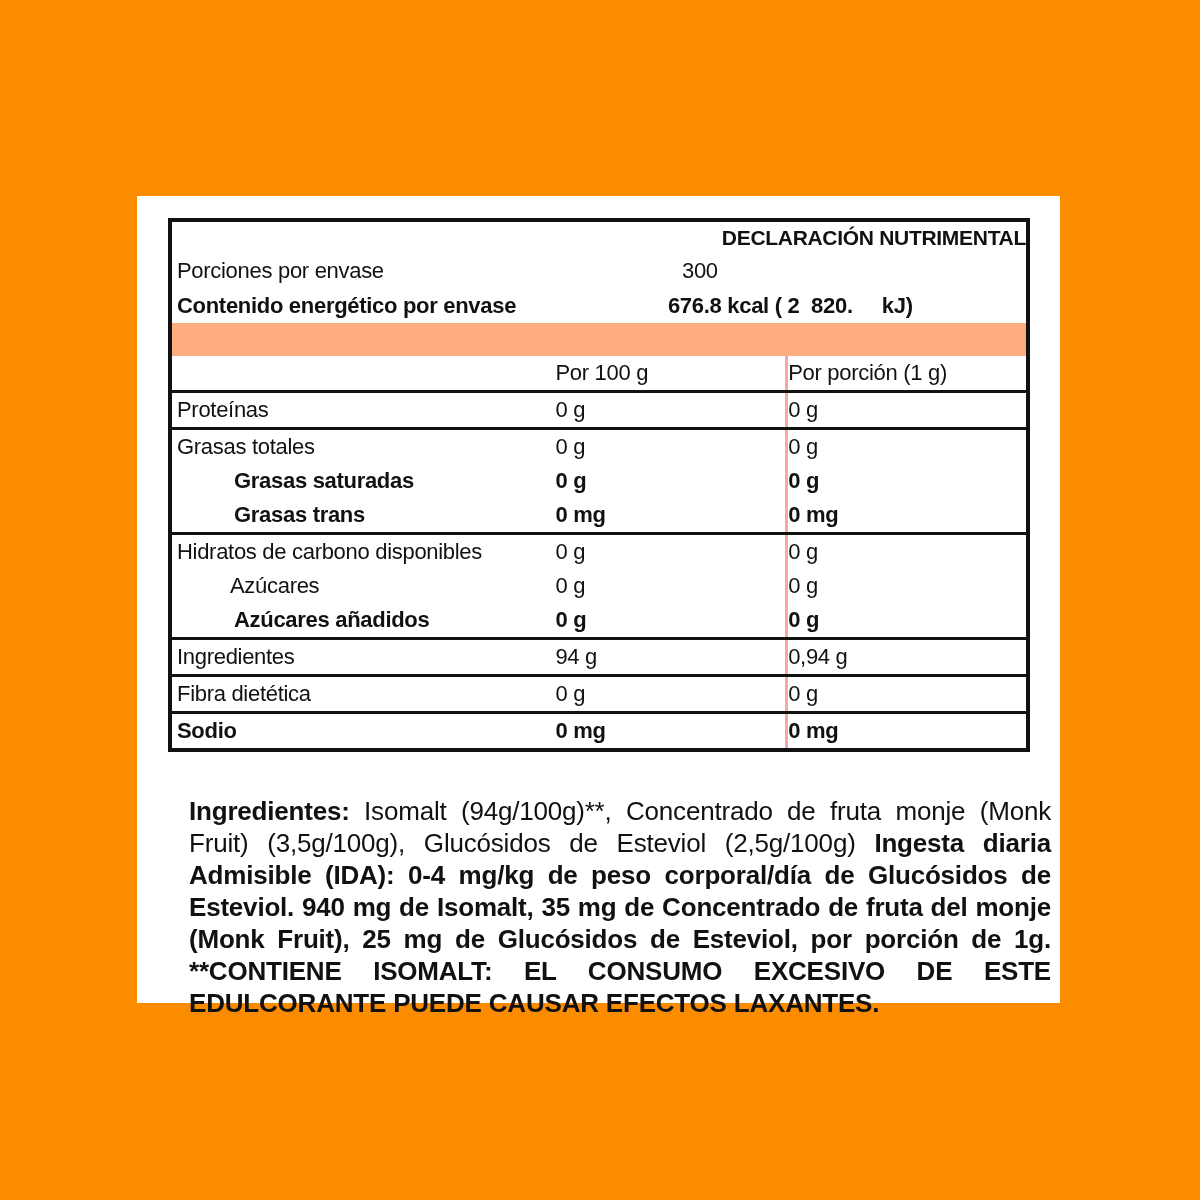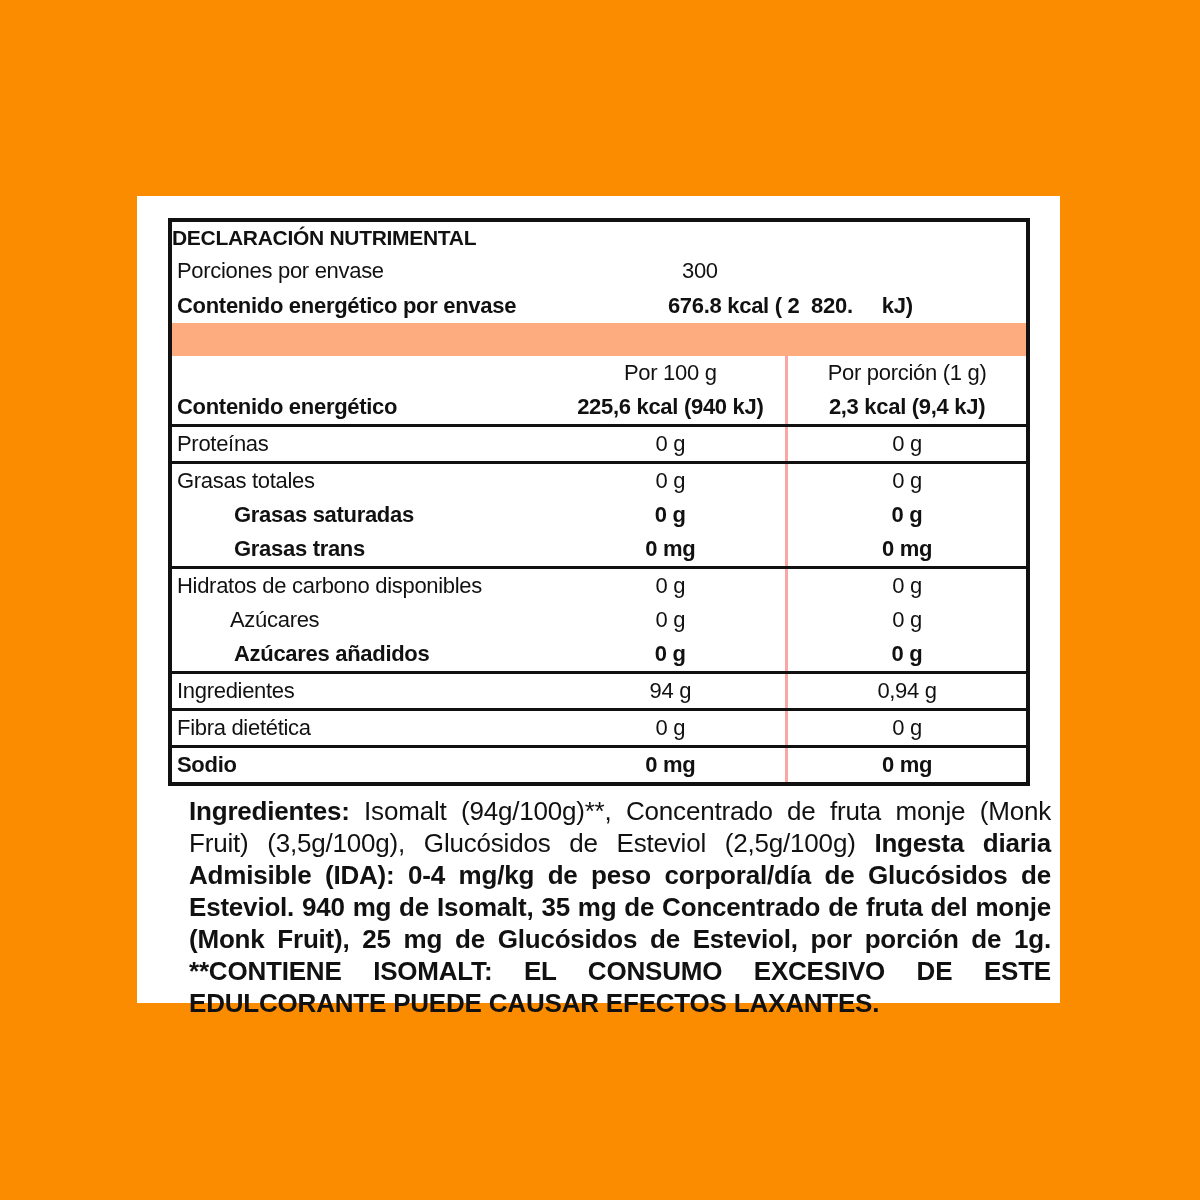--- a/index.html
+++ b/index.html
@@ -29,21 +29,21 @@
     top: 22px;
     width: 854px;
     border: 4px solid #111;
     background: #fff;
     font-size: 22px;
     letter-spacing: -0.3px;
   }
   .nft-title {
     height: 31px;
     line-height: 31px;
-    text-align: left;
+    text-align: right;
     font-weight: bold;
     font-size: 21px;
   }
   .top-row {
     position: relative;
     height: 35px;
     line-height: 35px;
   }
   .top-row .lbl {
     padding-left: 5px;
@@ -67,21 +67,21 @@
   .r {
     display: grid;
     grid-template-columns: 44.9% 26.9% 28.2%;
     height: 34px;
     line-height: 34px;
   }
   .c { overflow: hidden; white-space: nowrap; }
   .c.lbl { padding-left: 5px; }
   .c.lbl.ind1 { padding-left: 58px; }
   .c.lbl.ind2 { padding-left: 62px; }
-  .c.v { text-align: center; white-space: pre; }
+  .c.v { white-space: pre; }
   .c.vp { border-left: 3px solid #fca5a5; }
   
   .ingredients {
     position: absolute;
     left: 36px;
     top: 583px;
     width: 862px;
     margin: 16px;
     font-size: 26px;
     line-height: 32px;
@@ -109,25 +109,20 @@
       <span class="tval pos-kcal">676.8 kcal ( 2  820.     kJ)</span>
     </div>
 
     <div class="band"></div>
 
     <div class="block head-block">
       <div class="r">
         <div class="c lbl"></div>
         <div class="c v">Por 100 g</div>
         <div class="c v vp">Por porción (1 g)</div>
-      </div>
-      <div class="r bold">
-        <div class="c lbl">Contenido energético</div>
-        <div class="c v">225,6 kcal (940 kJ)</div>
-        <div class="c v vp">2,3 kcal (9,4 kJ)</div>
       </div>
     </div>
 
     <div class="block">
       <div class="r">
         <div class="c lbl">Proteínas</div>
         <div class="c v">0 g</div>
         <div class="c v vp">0 g</div>
       </div>
     </div>

